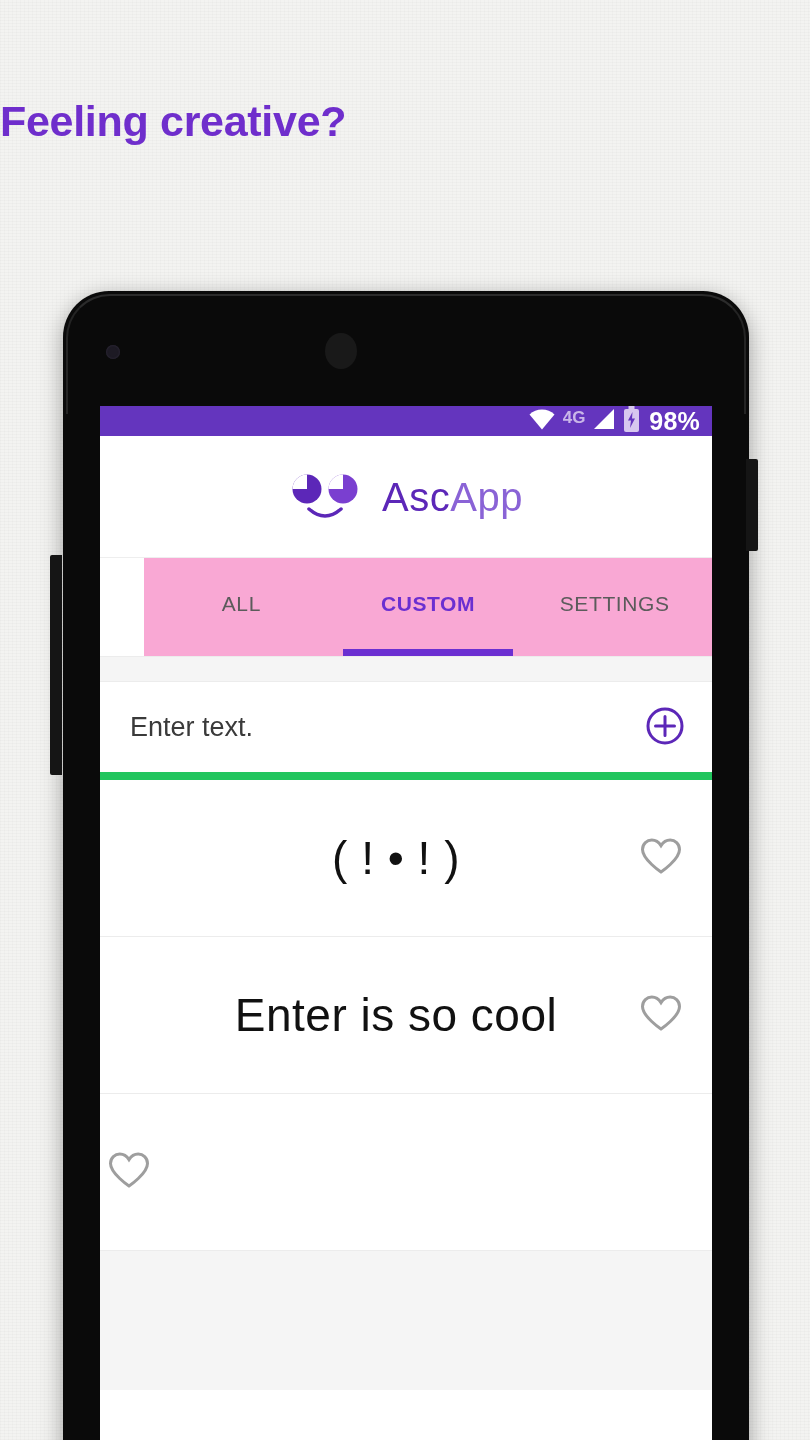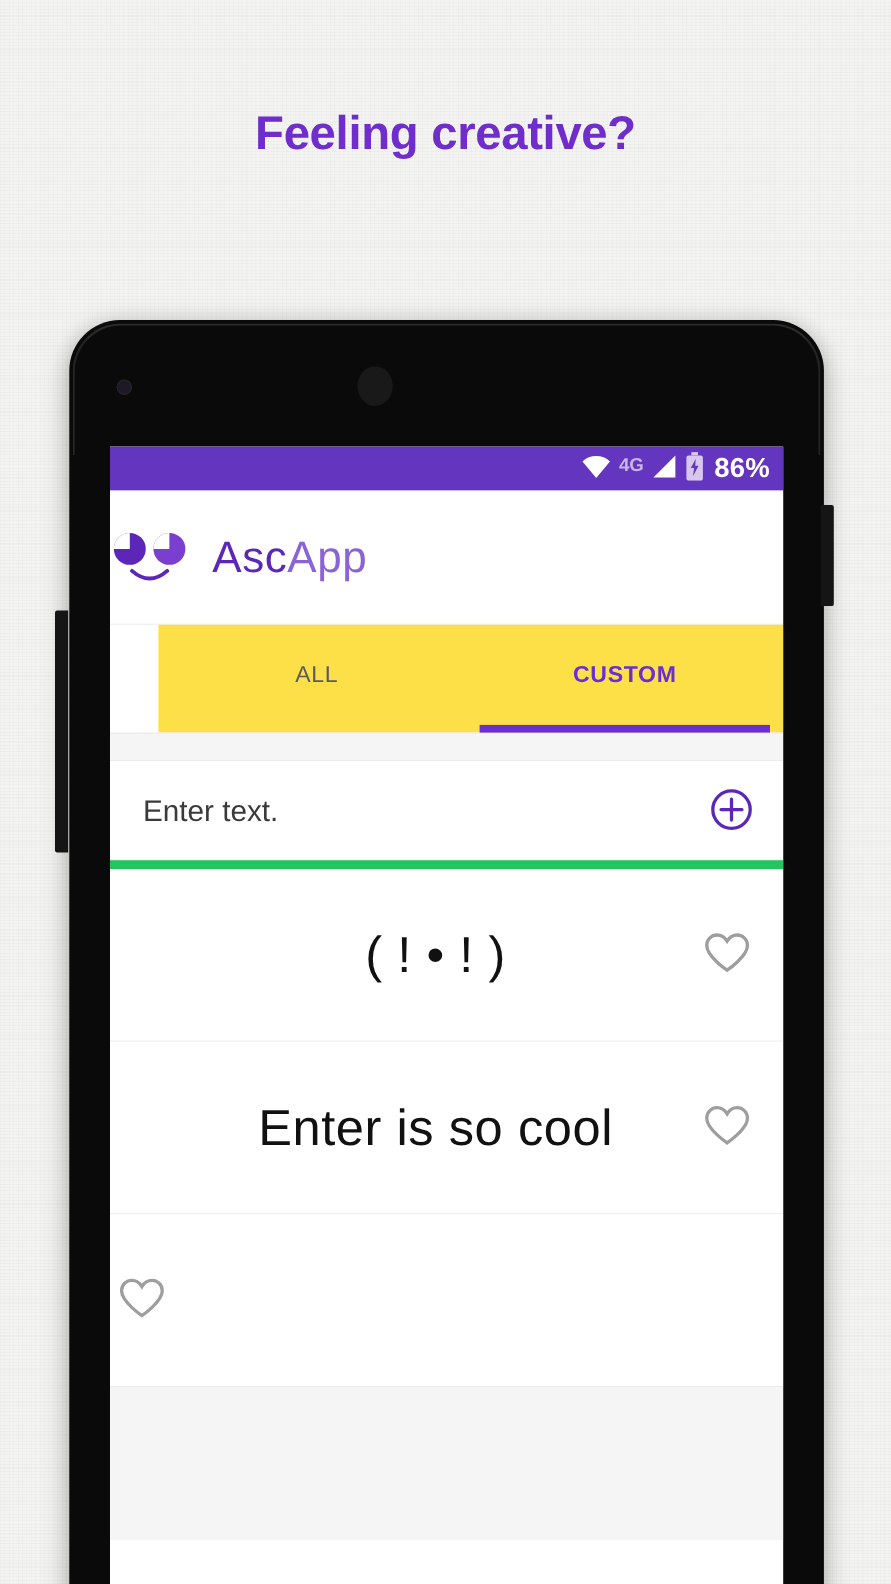--- a/index.html
+++ b/index.html
@@ -26,21 +26,21 @@
       repeating-linear-gradient(90deg, rgba(0,0,0,0.015) 0px, rgba(0,0,0,0.015) 1px, transparent 1px, transparent 4px);
     z-index: 0;
   }
 
   
   .headline {
     position: absolute;
     top: 96px;
     left: 0;
     width: 810px;
-    text-align: center;
+    text-align: left;
     z-index: 3;
     line-height: 1.18;
   }
   .headline-line {
     display: block;
     font-size: 43px;
     font-weight: bold;
     color: #6f2ecc;
     letter-spacing: -0.3px;
   }
@@ -131,21 +131,21 @@
     top: 406px;
     width: 612px;
     height: 1034px;
     background: #ffffff;
     overflow: hidden;
     z-index: 5;
   }
 
   
   .status-bar {
-    height: 40px;
+    height: 30px;
     background: #6435be;
     display: flex;
     align-items: center;
     justify-content: flex-end;
     padding-right: 12px;
     gap: 8px;
   }
   .status-icons { display: flex; align-items: center; gap: 7px; }
   .wifi-icon { display: block; }
   .net-label {
@@ -165,38 +165,38 @@
     letter-spacing: 0.2px;
     margin-left: 2px;
   }
 
   
   .app-bar {
     height: 122px;
     background: #ffffff;
     display: flex;
     align-items: center;
-    justify-content: flex-start;
+    justify-content: center;
     gap: 17px;
     border-bottom: 1px solid #eeeeee;
   }
   .logo-face { position: relative; width: 76px; height: 52px; }
   .brand {
     font-size: 40px;
     letter-spacing: 0.5px;
     line-height: 1;
     white-space: nowrap;
   }
   .brand-a { color: #5c27b8; }
   .brand-b { color: #8a63d6; }
 
   
   .tab-bar {
     height: 98px;
-    background: #fde047;
+    background: #f9a8d4;
     display: flex;
     align-items: stretch;
     padding: 0 4px;
     margin-left: 44px;
   }
   .tab {
     flex: 1;
     display: flex;
     align-items: center;
     justify-content: center;
@@ -322,21 +322,21 @@
           <path d="M22 1 L22 21 L2 21 Z" fill="#ffffff"></path>
         </svg>
       </span>
       <span class="battery-icon">
         <svg width="17" height="26" viewBox="0 0 17 26">
           <rect x="5.5" y="0" width="6" height="3" fill="#d7c7ef"></rect>
           <rect x="1" y="3" width="15" height="23" rx="2" fill="#d7c7ef"></rect>
           <path d="M9.5 6 L5 14.5 L8 14.5 L7 22 L12 12.5 L9 12.5 Z" fill="#6435be"></path>
         </svg>
       </span>
-      <span class="battery-pct">86%</span>
+      <span class="battery-pct">98%</span>
     </div>
   </div>
 
   <div class="app-bar">
     <span class="logo-face">
       <svg width="76" height="52" viewBox="0 0 76 52">
         <g>
           <circle cx="18" cy="18" r="14.5" fill="#5c27b8"></circle>
           <path d="M18 18 L18 3.5 A14.5 14.5 0 0 0 3.5 18 Z" fill="#ffffff"></path>
           <circle cx="54" cy="18" r="14.5" fill="#7a3fd0"></circle>
@@ -346,20 +346,21 @@
       </svg>
     </span>
     <span class="brand">
       <span class="brand-a">Asc</span><span class="brand-b">App</span>
     </span>
   </div>
 
   <div class="tab-bar">
     <div class="tab">ALL</div>
     <div class="tab active">CUSTOM</div>
+    <div class="tab">SETTINGS</div>
   </div>
   <div class="tab-divider"></div>
 
   <div class="input-row">
     <input class="text-input" type="text" placeholder="Enter text." style="">
     <button class="add-btn">
       <span>
         <svg width="42" height="42" viewBox="0 0 42 42">
           <circle cx="21" cy="21" r="17" fill="none" stroke="#5c27b8" stroke-width="3"></circle>
           <path d="M21 11.5 L21 30.5 M11.5 21 L30.5 21" stroke="#5c27b8" stroke-width="3" stroke-linecap="round"></path>

